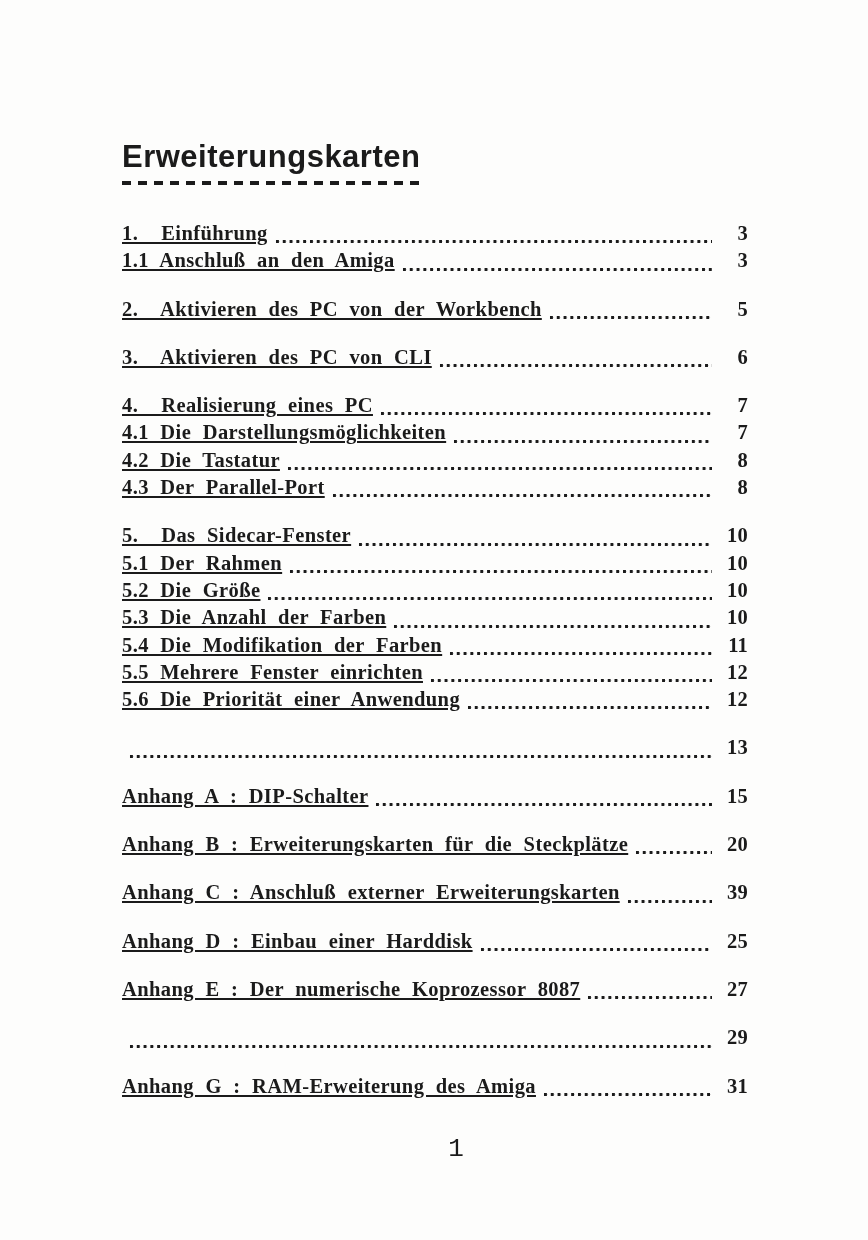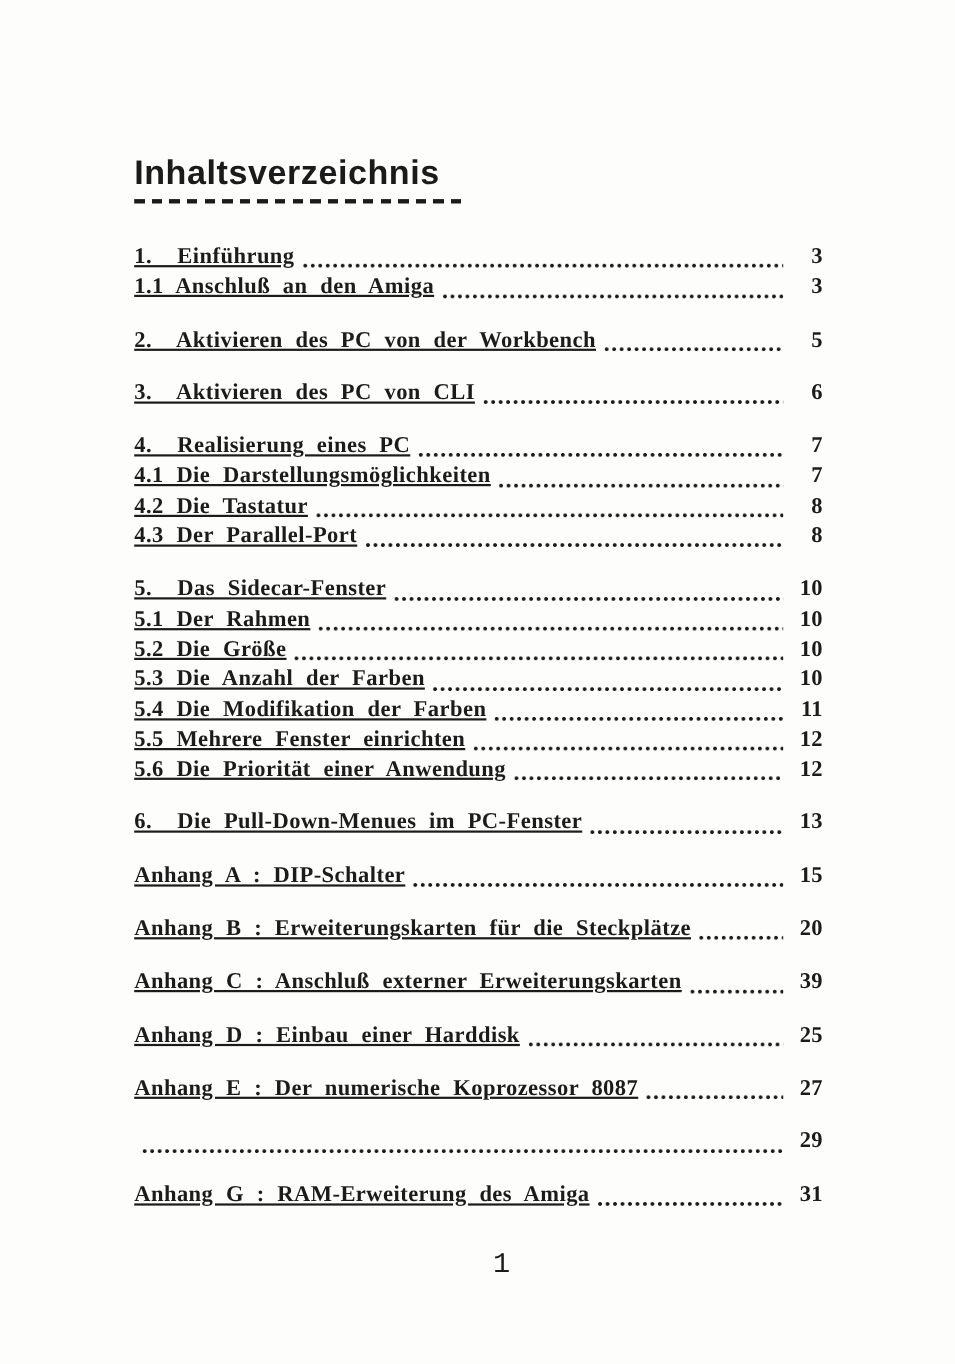--- a/index.html
+++ b/index.html
@@ -78,21 +78,21 @@
     font-size: 26px;
     font-weight: 400;
     color: var(--ink);
   }
 </style>
 </head>
 <body>
 
 <div class="page">
   <header class="doc-header">
-    <h1>Inhaltsverzeichnis</h1>
+    <h1>Erweiterungskarten</h1>
     <div class="title-underline"></div>
   </header>
 
   <main class="toc">
 
   <section class="toc-group">
         <div class="toc-row">
           <span class="toc-label">1.  Einführung</span>
           <span class="dot-leader"></span>
           <span class="toc-page">3</span>
@@ -171,21 +171,20 @@
           <span class="toc-page">12</span>
         </div>
         <div class="toc-row">
           <span class="toc-label">5.6 Die Priorität einer Anwendung</span>
           <span class="dot-leader"></span>
           <span class="toc-page">12</span>
         </div>
       </section>
       <section class="toc-group">
         <div class="toc-row">
-          <span class="toc-label">6.  Die Pull-Down-Menues im PC-Fenster</span>
           <span class="dot-leader"></span>
           <span class="toc-page">13</span>
         </div>
       </section>
       <section class="toc-group">
         <div class="toc-row">
           <span class="toc-label">Anhang A : DIP-Schalter</span>
           <span class="dot-leader"></span>
           <span class="toc-page">15</span>
         </div>

